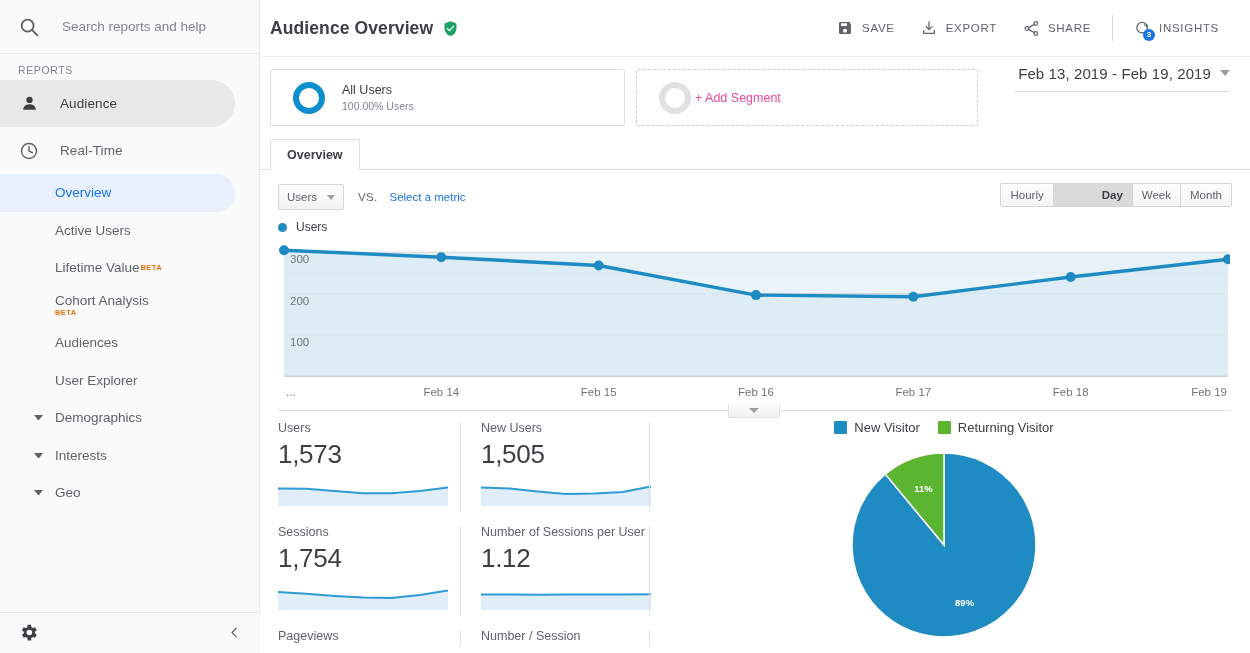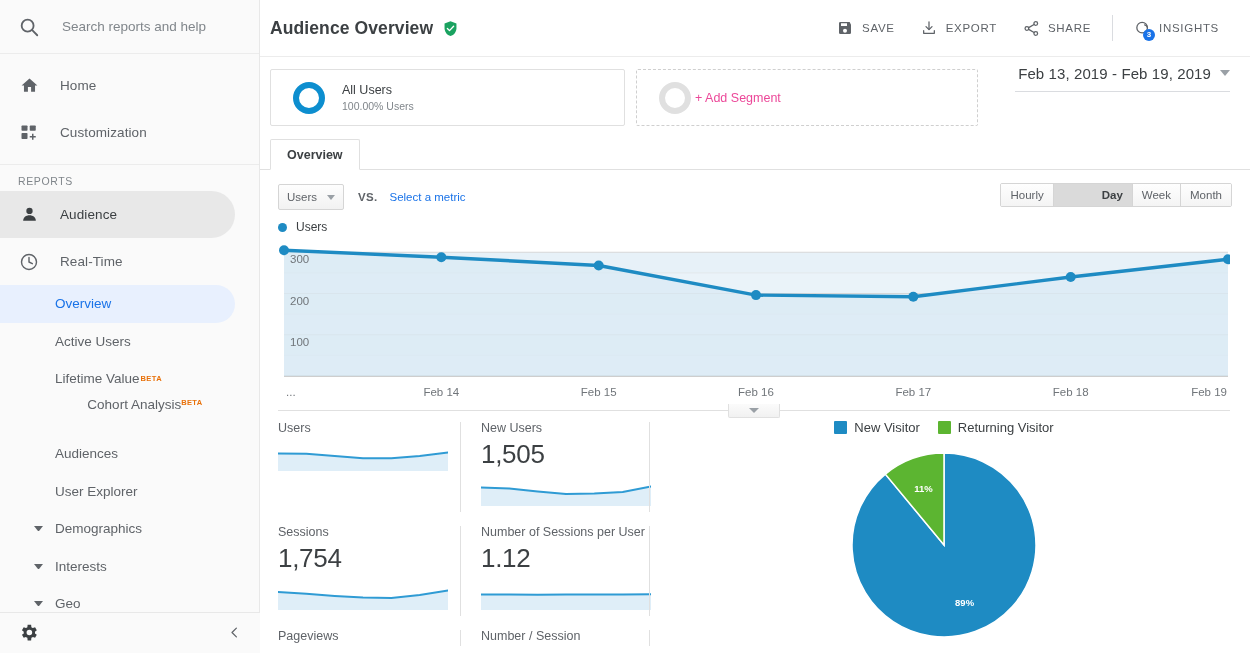--- a/index.html
+++ b/index.html
@@ -53,21 +53,21 @@
     height: 37.5px; display: flex; align-items: center;
     padding-left: 55px; cursor: pointer;
     border-radius: 0 24px 24px 0; margin-right: 24px;
     font-size: 13.5px; color: #5f6368; position: relative;
   }
   .sub-item.active { background: #e8f0fe; color: #1a73e8; }
   .sub-item .beta {
     font-size: 7.5px; color: #e8710a; font-weight: 700;
     letter-spacing: .4px; vertical-align: super; margin-left: 1px;
   }
-  .sub-item.wrapbeta { align-items: flex-start; justify-content: center; line-height: 1.0; }
+  .sub-item.wrapbeta { flex-direction: column; align-items: flex-start; justify-content: center; line-height: 1.0; }
   .sub-item.wrapbeta .beta { vertical-align: baseline; margin-left: 0; margin-top: 1px; }
 
   .sub-item.collapsible { padding-left: 34px; }
   .caret {
     width: 0; height: 0; border-left: 4.5px solid transparent;
     border-right: 4.5px solid transparent; border-top: 5px solid #5f6368;
     margin-right: 12px; flex: 0 0 9px;
   }
 
   .sidebar-footer {
@@ -146,21 +146,21 @@
   .metric-select {
     border: 1px solid #d5d5d5; border-radius: 2px; background: linear-gradient(#fefefe,#f2f2f2);
     height: 26px; min-width: 66px; display: flex; align-items: center; justify-content: space-between;
     padding: 0 8px; font-size: 11.5px; color: #5f6368; cursor: pointer;
   }
   .ms-caret {
     width: 0; height: 0; margin-left: 10px;
     border-left: 4.5px solid transparent; border-right: 4.5px solid transparent;
     border-top: 5px solid #9aa0a6;
   }
-  .vs-label { font-size: 11.5px; font-weight: 700; color: #5f6368; margin-left: 14px; letter-spacing: .3px; }
+  .vs-label { font-size: 11.5px; font-weight: 400; color: #5f6368; margin-left: 14px; letter-spacing: .3px; }
   .select-metric { font-size: 11.5px; color: #1a73e8; margin-left: 12px; cursor: pointer; }
 
   .gran-group { position: absolute; right: 18px; top: 13px; display: flex; border: 1px solid #d5d5d5; border-radius: 2px; overflow: hidden; }
   .gran {
     font-size: 11.5px; color: #5f6368; padding: 5px 9px; background: linear-gradient(#fefefe,#f4f4f4);
     border-right: 1px solid #d5d5d5; cursor: pointer; font-weight: 400;
   }
   .gran:last-child { border-right: none; }
   .gran.active { background: #dadada; font-weight: 700; color: #3c4043; padding-left: 48px; }
 
@@ -212,42 +212,20 @@
     <div class="search-row">
       <span class="search-icon">
         <svg viewBox="0 0 24 24" fill="none" stroke="#5f6368" stroke-width="2">
             <circle cx="10.5" cy="10.5" r="6.5"></circle>
             <line x1="15.5" y1="15.5" x2="21" y2="21" stroke-linecap="round"></line>
           </svg>
       </span>
       <input class="search-input" value="" placeholder="Search reports and help" style="">
     </div>
 
-    <div class="nav-top">
-      <div class="nav-item">
-        <span class="ico">
-          <svg viewBox="0 0 24 24" fill="#5f6368" width="19" height="19">
-              <path d="M10 20v-6h4v6h5v-8h3L12 3 2 12h3v8z"></path>
-            </svg>
-        </span>
-        <span class="lbl">Home</span>
-      </div>
-      <div class="nav-item">
-        <span class="ico">
-          <svg viewBox="0 0 24 24" fill="#5f6368" width="18" height="18">
-            <rect x="2" y="2" width="8" height="7" rx="1"></rect>
-              <rect x="13" y="2" width="8" height="7" rx="1"></rect>
-            <rect x="2" y="12" width="8" height="8" rx="1"></rect>
-            <rect x="16" y="13" width="2" height="8"></rect>
-              <rect x="13" y="16" width="8" height="2"></rect>
-          </svg>
-        </span>
-        <span class="lbl">Customization</span>
-      </div>
-    </div>
 
     <div class="section-label">REPORTS</div>
 
     <div class="nav-item selected">
       <span class="ico">
         <svg viewBox="0 0 24 24" fill="#3c4043" width="19" height="19">
             <circle cx="12" cy="7.5" r="4"></circle>
             <path d="M4 20c0-4.4 3.6-7 8-7s8 2.6 8 7z"></path>
           </svg>
       </span>
@@ -452,20 +430,21 @@
         <span class="cc"></span>
       </div>
     </div>
 
     <div class="bottom">
 
       <div class="metrics-grid">
         <div class="mrow">
           <div class="mcell">
             <div class="m-label">Users</div>
+            <div class="m-value">1,573</div>
             <svg class="spark" width="170" height="30" viewBox="0 0 170 30">
                 <path d="M 0.0 12.4 L 28.3 12.8 L 56.7 15.0 L 85.0 17.2 L 113.3 17.2 L 141.7 15.0 L 170.0 11.5 L 170 30 L 0 30 Z" fill="#dfeef8"></path>
                 <polyline points="0.0,12.4 28.3,12.8 56.7,15.0 85.0,17.2 113.3,17.2 141.7,15.0 170.0,11.5" fill="none" stroke="#2f9bd4" stroke-width="2" stroke-linejoin="round" stroke-linecap="round"></polyline>
               </svg>
             <span class="vdiv"></span>
           </div>
           <div class="mcell">
             <div class="m-label">New Users</div>
             <div class="m-value">1,505</div>
             <svg class="spark" width="170" height="30" viewBox="0 0 170 30">

